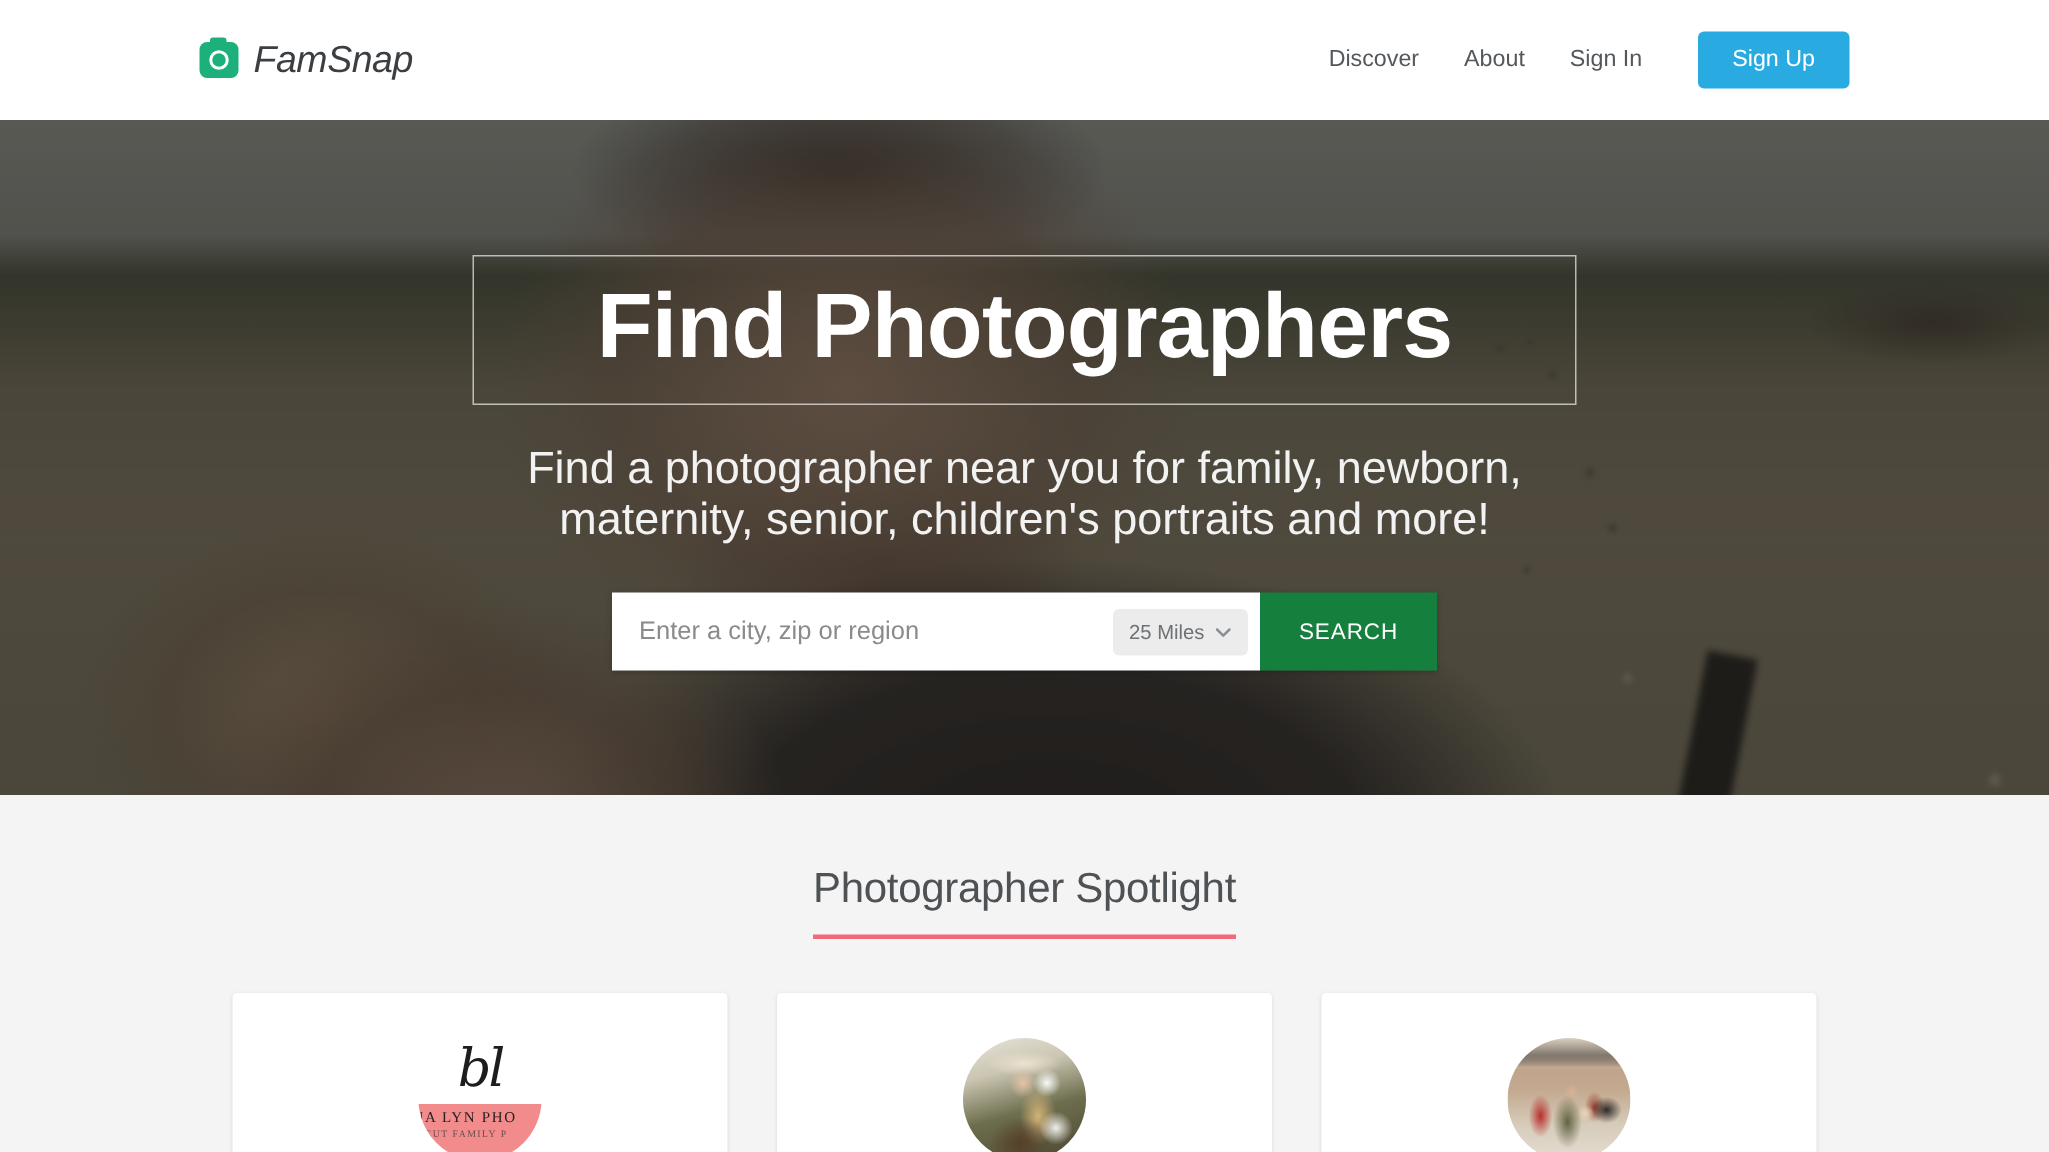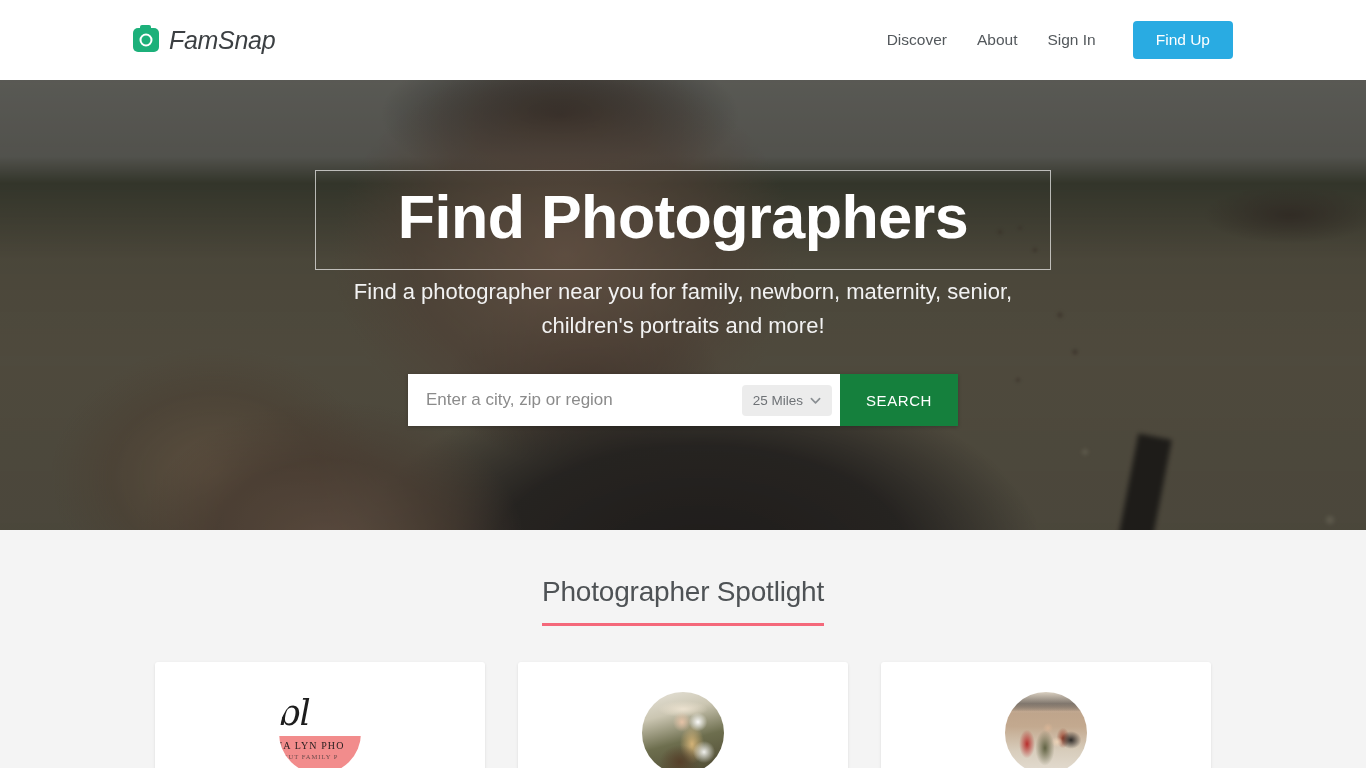--- a/index.html
+++ b/index.html
@@ -178,22 +178,22 @@
   .hero-title {
     font-size: 61px;
     line-height: 1.05;
     color: #ffffff;
     font-weight: 700;
     letter-spacing: -0.5px;
     white-space: nowrap;
   }
 
   .hero-subtitle {
-    margin-top: 5px;
-    font-size: 22px;
+    margin-top: 26px;
+    font-size: 30px;
     line-height: 34px;
     color: #f2f2f2;
     text-align: center;
     max-width: 700px;
     font-weight: 400;
   }
 
   
   .search-bar {
     margin-top: 31px;
@@ -301,21 +301,21 @@
     background: #fff;
   }
 
   
   .avatar-logo { background: #ffffff; }
   .mono-script {
     position: absolute;
     top: 4px;
     left: 0;
     right: 0;
-    text-align: left;
+    text-align: center;
     font-family: "DejaVu Serif", serif;
     font-style: italic;
     font-size: 35px;
     color: #1d1d1d;
     line-height: 1;
     letter-spacing: -2px;
   }
   .mono-banner {
     position: absolute;
     left: -4px;
@@ -376,21 +376,21 @@
 
   <a class="brand" href="#">
     <span class="brand-mark"></span>
     <span class="brand-name">FamSnap</span>
   </a>
 
   <nav class="main-nav">
     <a class="nav-link" href="#">Discover</a>
     <a class="nav-link" href="#">About</a>
     <a class="nav-link" href="#">Sign In</a>
-    <button class="signup-btn">Find Up</button>
+    <button class="signup-btn">Sign Up</button>
   </nav>
 
 </header>
 
 <section class="hero">
   <div class="hero-photo"></div>
   <div class="hero-post"></div>
   <div class="hero-bokeh"></div>
   <div class="hero-veil"></div>
 

